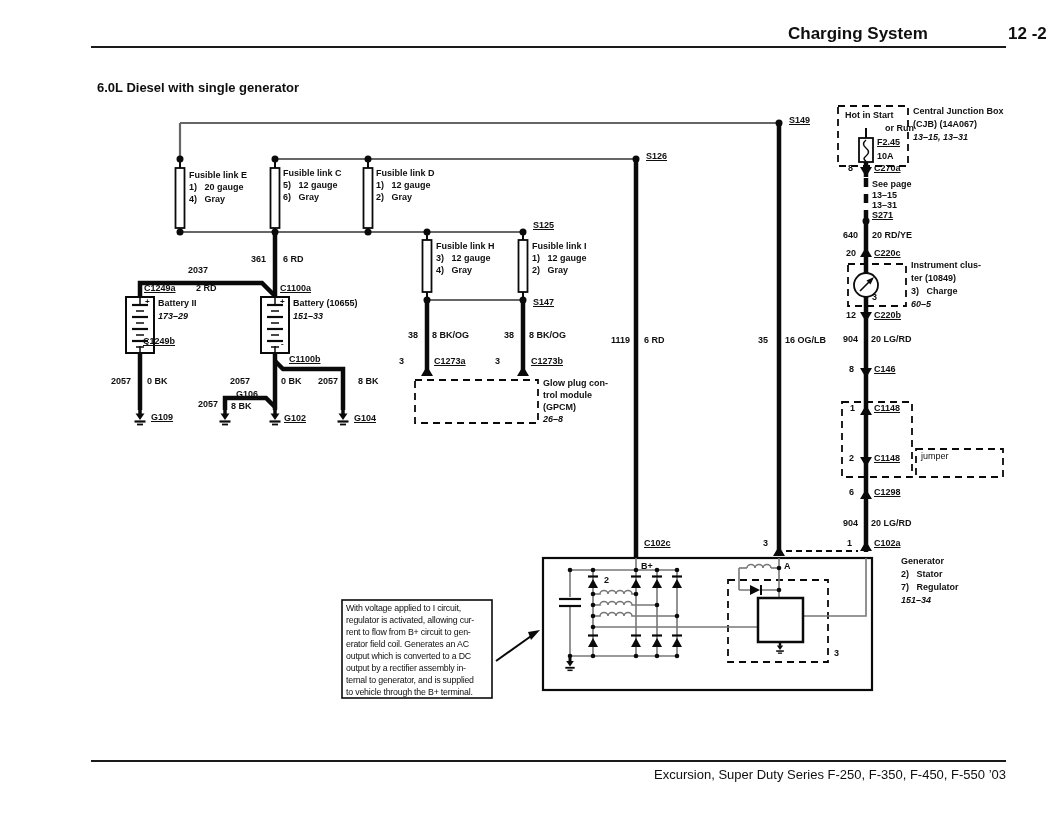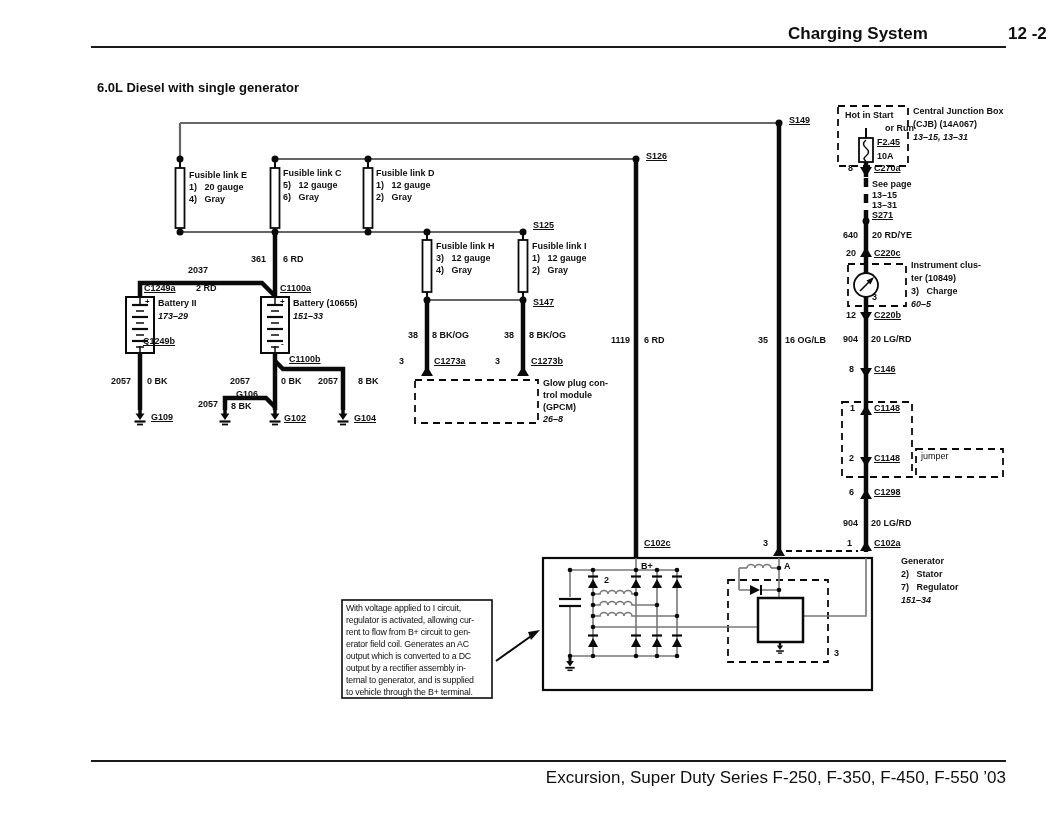--- a/index.html
+++ b/index.html
@@ -6,21 +6,21 @@
   .page{position:relative;width:1056px;height:816px;background:#fff;overflow:hidden;
         font-family:"Liberation Sans",sans-serif;}
   svg{position:absolute;left:0;top:0;}
   .l{position:absolute;font:bold 9px/1.15 "Liberation Sans",sans-serif;color:#0f0f0f;white-space:pre;z-index:2;}
   .u{text-decoration:underline;}
   .i{font-style:italic;}
   .n{font-weight:normal;}
   .rt{text-align:right;}
   .hdr{font-size:17px;font-weight:bold;}
   .ttl{font-size:13px;font-weight:bold;text-align:right;}
-  .ftr{font-size:17px;font-weight:normal;}
+  .ftr{font-size:13px;font-weight:normal;}
   .note-box{position:absolute;left:346px;top:602px;width:146px;z-index:2;}
   .note-line{font:normal 8.8px/12px "Liberation Sans",sans-serif;letter-spacing:-0.2px;color:#0f0f0f;white-space:pre;}
   .tiny{font-size:8px;}
 </style>
 </head>
 <body>
 
 <div class="page">
 
 <svg width="1056" height="816" viewBox="0 0 1056 816">

